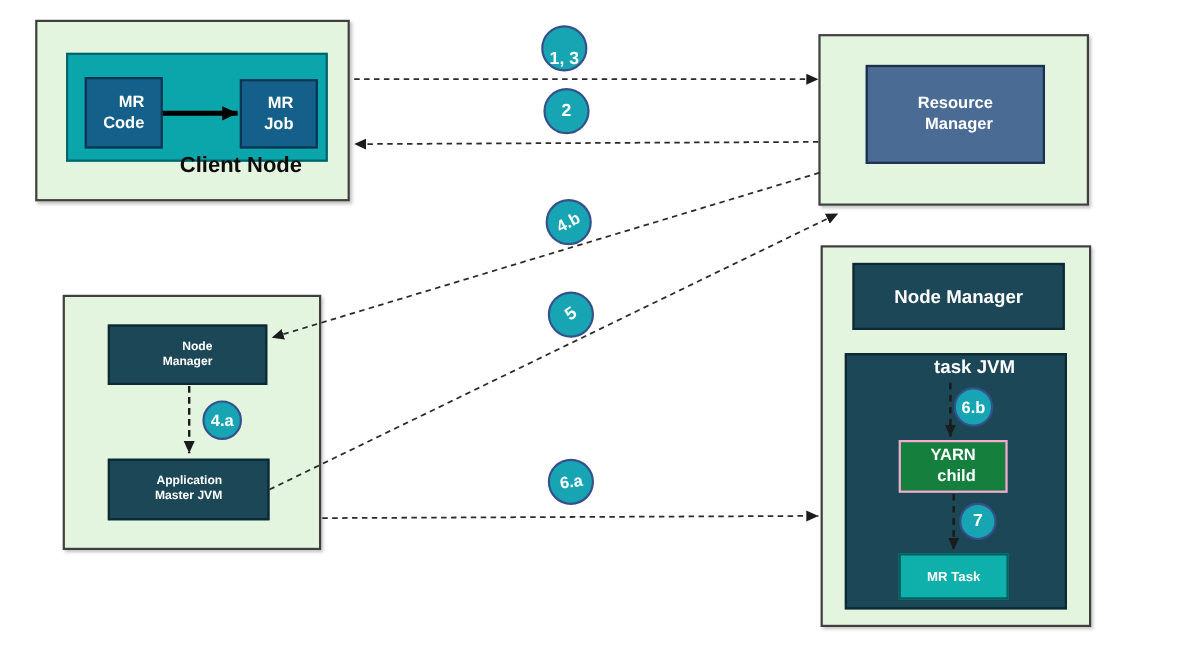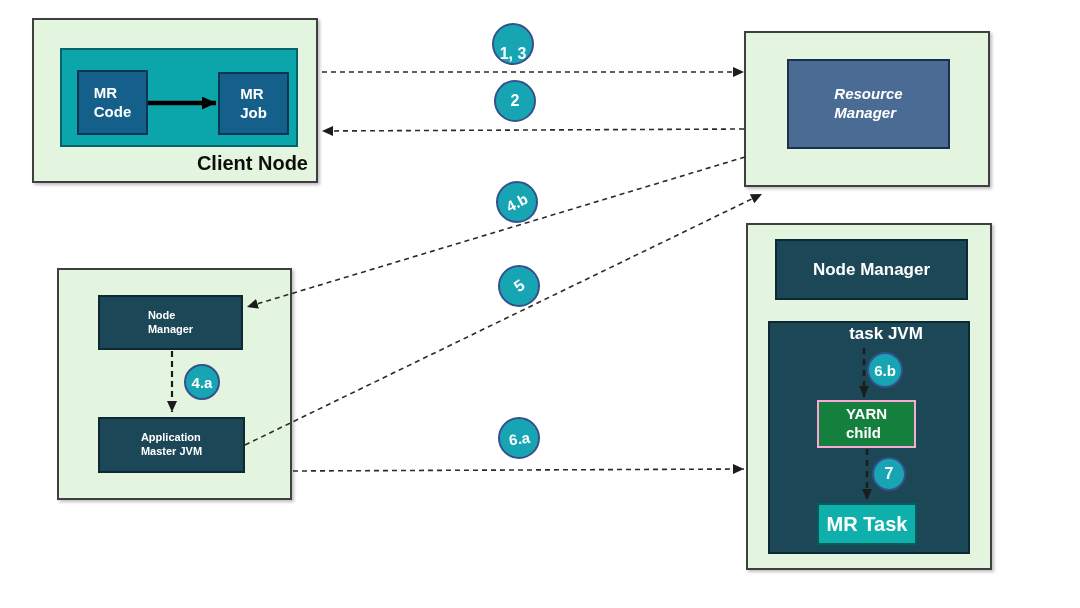--- a/index.html
+++ b/index.html
@@ -16,31 +16,31 @@
     border:2px solid #3f3f3f;
     box-shadow:2px 2px 3px rgba(0,0,0,0.25);
     box-sizing:border-box;
     z-index:1;
   }
   .box{
     position:absolute;
     box-sizing:border-box;
     display:flex;align-items:center;justify-content:center;
     color:#ffffff;font-weight:bold;
-    text-align:left;
+    text-align:right;
     white-space:pre-line;
     line-height:1.25;
     z-index:1;
   }
   .teal-inner{background:#0ba6ab;border:2px solid #056469;}
   .blue-box{background:#15608a;border:2px solid #0a3550;font-size:15px;}
-  .rm-box{background:#4a6b94;border:2px solid #1c2f4d;font-size:15px;font-style:italic;}
+  .rm-box{background:#4a6b94;border:2px solid #1c2f4d;font-size:15px;}
   .dark-slate{background:#1c4756;border:2px solid #0d2933;font-size:11px;}
   .yarn{background:#15803d;border:2px solid #f9a8d4;font-size:15px;}
-  .mr-task{background:#0fb0ac;border:2px solid #045f5c;font-size:20px;}
+  .mr-task{background:#0fb0ac;border:2px solid #045f5c;font-size:12px;}
   .node-label{
     position:absolute;
     color:#0d0d0d;font-weight:bold;font-size:20px;
     text-align:right;
     z-index:2;
   }
   .jvm-title{
     position:absolute;
     color:#ffffff;font-weight:bold;font-size:17px;
     text-align:center;
@@ -68,21 +68,21 @@
 <body>
 
 <div class="canvas">
 
   <div class="green-node" style="left:32px;top:18px;width:286px;height:165px;"></div>
   <div class="box teal-inner" style="left:60px;top:48px;width:238px;height:99px;"></div>
   <div class="box blue-box" style="left:77px;top:70px;width:71px;height:65px;">MR
 Code</div>
   <div class="box blue-box" style="left:218px;top:72px;width:71px;height:63px;">MR
 Job</div>
-  <div class="node-label" style="left:130px;top:152px;width:178px;padding-right:6px;">Client Node</div>
+  <div class="node-label" style="left:130px;top:139px;width:178px;padding-right:6px;text-align:center;">Client Node</div>
 
   <div class="green-node" style="left:744px;top:31px;width:246px;height:156px;"></div>
   <div class="box rm-box" style="left:787px;top:59px;width:163px;height:90px;">Resource
 Manager</div>
 
   <div class="green-node" style="left:57px;top:268px;width:235px;height:232px;"></div>
   <div class="box dark-slate" style="left:98px;top:295px;width:145px;height:55px;">Node
 Manager</div>
   <div class="box dark-slate" style="left:98px;top:417px;width:147px;height:56px;">Application
 Master JVM</div>

